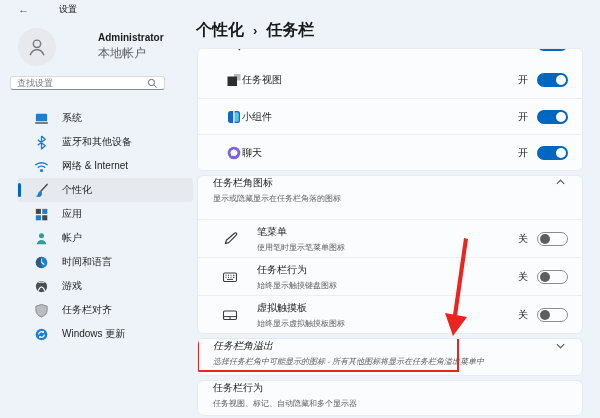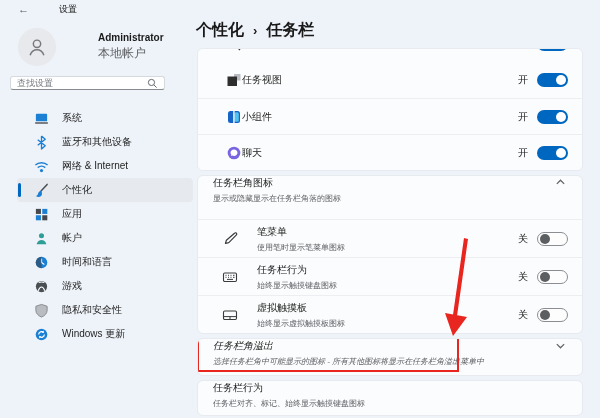--- a/index.html
+++ b/index.html
@@ -167,21 +167,21 @@
           </svg>
       </span>
       <span class="nlabel">游戏</span>
     </div>
     <div class="nav-item">
       <span class="nicon">
         <svg width="15" height="15" viewBox="0 0 16 16">
             <path d="M8 1.5 14 3.5v4.2c0 3.4-2.4 5.8-6 7.3-3.6-1.5-6-3.9-6-7.3V3.5z" fill="#b9bdc2" stroke="#84888d" stroke-width="1"></path>
           </svg>
       </span>
-      <span class="nlabel">隐私和安全性</span>
+      <span class="nlabel">任务栏对齐</span>
     </div>
     <div class="nav-item">
       <span class="nicon">
         <svg width="15" height="15" viewBox="0 0 16 16">
             <circle cx="8" cy="8" r="6.2" fill="#1b7fd4"></circle>
             <path d="M5 8a3 3 0 0 1 5.2-2M11 8a3 3 0 0 1-5.2 2" fill="none" stroke="#fff" stroke-width="1.3"></path>
             <path d="M10.4 3.8v2.4H8z" fill="#fff"></path>
             <path d="M5.6 12.2V9.8H8z" fill="#fff"></path>
           </svg>
       </span>
@@ -336,21 +336,21 @@
           </svg>
       </span>
     </div>
     <div class="red-box"></div>
   </div>
 
   <div class="card">
     <div class="secheader" style="min-height:34px;">
       <div class="titles">
         <div class="t-main">任务栏行为</div>
-        <div class="t-sub">任务栏对齐、标记、始终显示触摸键盘图标</div>
+        <div class="t-sub">任务视图、标记、自动隐藏和多个显示器</div>
       </div>
       <span class="spacer"></span>
     </div>
   </div>
 </div>
 
 <svg class="red-arrow" width="60" height="115" viewBox="0 0 60 115">
   <polygon points="34,10 38,11 27,88 23,87" fill="#e8251f"></polygon>
   <polygon points="15,85 37,89 23,108" fill="#e8251f"></polygon>
 </svg>

